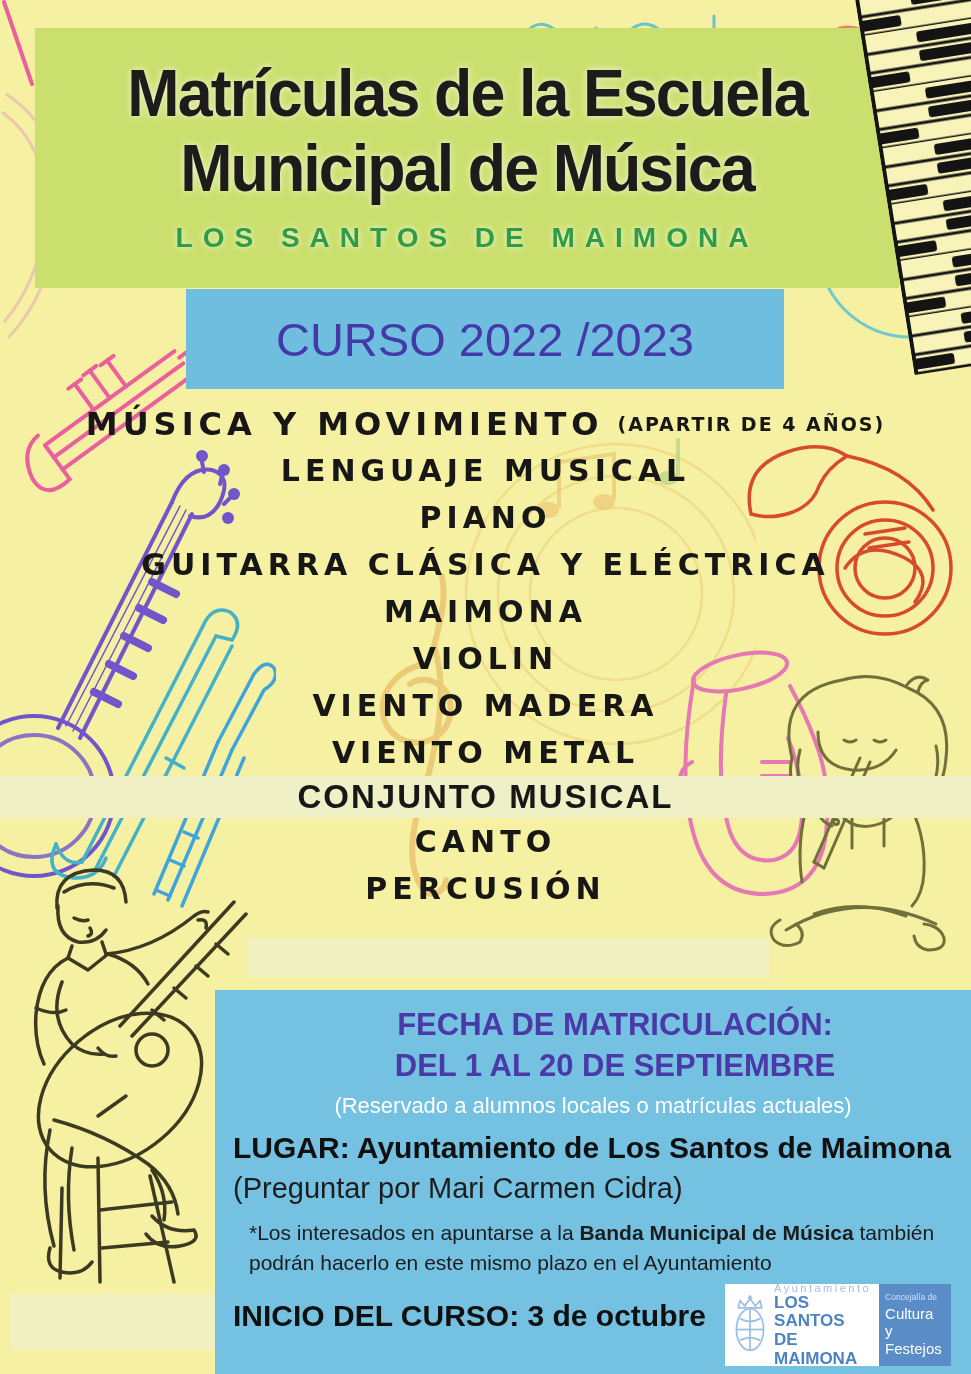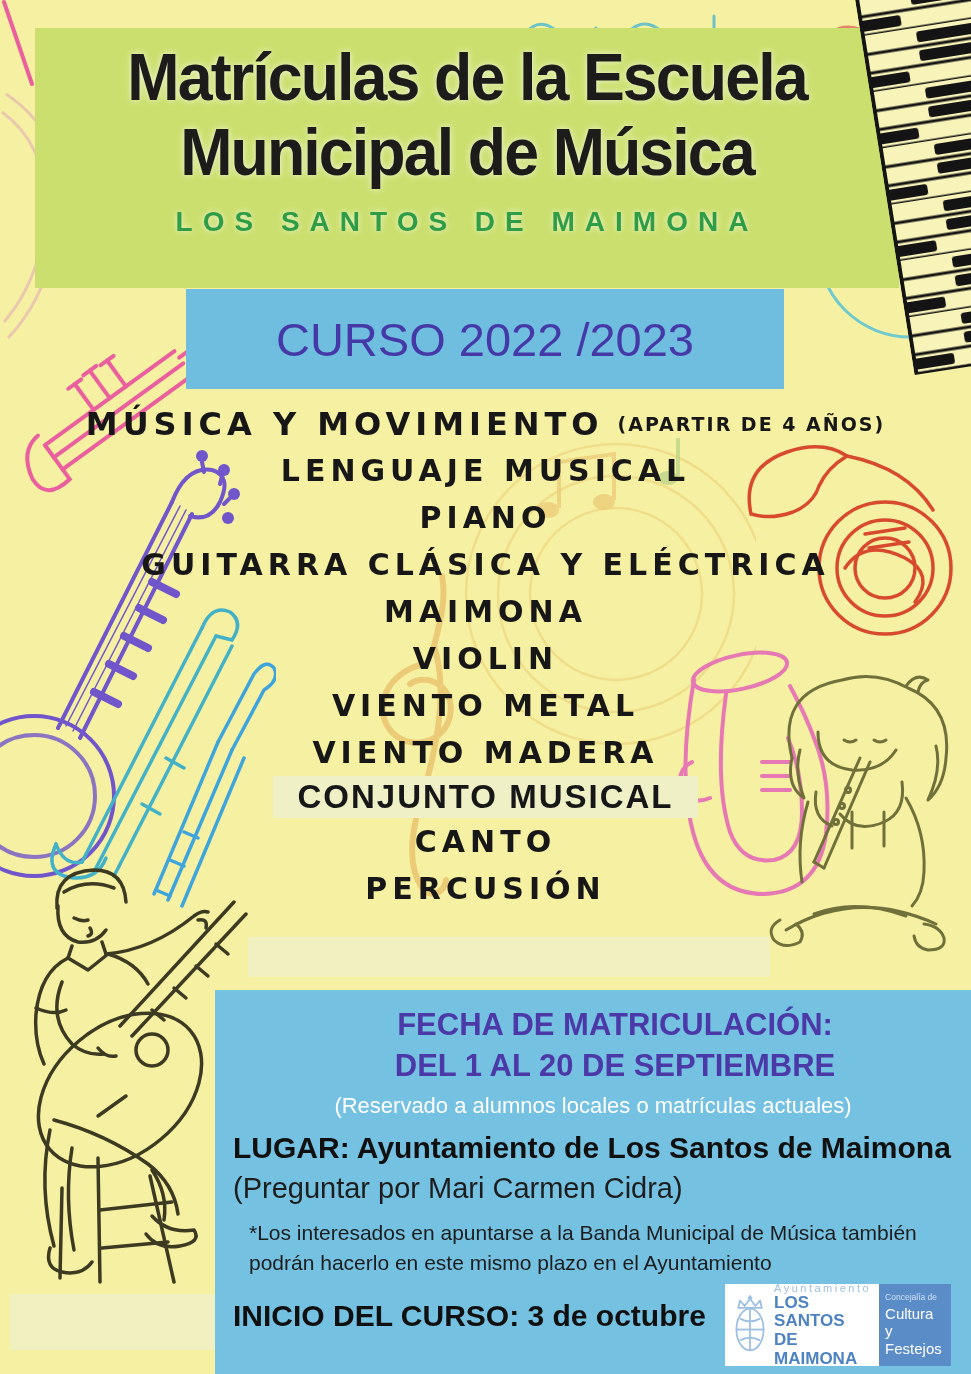--- a/index.html
+++ b/index.html
@@ -11,37 +11,37 @@
   #poster * { box-sizing:border-box; }
   .abs { position:absolute; }
 
   
   .green-banner { left:35px; top:28px; width:864px; height:260px; background:var(--banner_green,#cbdf6e); }
   .title-line {
     text-align:center; color:var(--ink,#1d1c1a); font-weight:bold;
     font-size:66px; line-height:75px; letter-spacing:-2px;
     transform:scaleX(.95); text-shadow:0 0 8px rgba(255,255,255,.75);
   }
-  .title-wrap { padding-top:12px; }
+  .title-wrap { padding-top:28px; }
   .town {
     text-align:center; margin-top:16px; font-size:28px; font-weight:bold;
     letter-spacing:10px; color:var(--town_green,#2f9c47);
     text-shadow:0 0 6px rgba(255,255,255,.7);
   }
 
   
   .curso-banner {
     left:186px; top:289px; width:598px; height:100px;
     background:var(--banner_blue,#6fbedf);
     display:flex; align-items:center; justify-content:center;
     font-size:47px; font-weight:normal; color:var(--indigo,#4539a8); letter-spacing:0px;
   }
 
   
-  .courses { left:0; top:400px; width:971px; display:flex; flex-direction:column; align-items:center; }
+  .courses { left:0; top:400px; width:971px; display:flex; flex-direction:column; }
   .course {
     height:47px; display:flex; align-items:center; justify-content:center;
     font-family:"DejaVu Sans", sans-serif; font-weight:bold; font-size:30px;
     letter-spacing:5px; color:#171717; white-space:nowrap;
   }
   .course .note { font-size:19px; letter-spacing:2px; margin-left:14px; }
   .course.row-musica { font-size:32px; }
   .course.conjunto {
     font-family:Liberation Sans, sans-serif; font-size:33px; letter-spacing:2px;
     background:var(--pale,#eff0c6); padding:2px 24px; height:auto;
@@ -51,21 +51,21 @@
   .strip-under-list { left:248px; top:937px; width:522px; height:40px; opacity:.85; }
   .strip-bottom-left { left:10px; top:1294px; width:205px; height:56px; opacity:.85; }
 
   
   .blue-panel { left:215px; top:990px; width:756px; height:384px; background:var(--panel_blue,#74c1e2); padding-top:14px; }
   .fecha { text-align:center; color:var(--purple,#4b39a7); font-weight:bold; font-size:31px; line-height:41px;padding-left:44px; }
   .reservado { text-align:center; color:#ffffff; font-weight:normal; font-size:22px; margin-top:7px; }
   .lugar { margin:12px 0 0 18px; font-size:30px; font-weight:bold; color:#101010; }
   .preguntar { margin:7px 0 0 18px; font-size:29px; color:#1d1d1d; }
   .band-note { margin:13px 0 0 34px; width:690px; font-size:21px; line-height:1.45; color:#1c1c1c; }
-  .band-note b { font-weight:normal;text-align:center; }
+  .band-note b { font-weight:bold;text-align:center; }
   .inicio { margin:20px 0 12px 18px; font-size:30px; font-weight:bold; color:#101010; }
 
   
   .logo { position:absolute; right:20px; bottom:8px; width:226px; height:82px; display:flex; }
   .logo-white { background:#ffffff; flex:1; display:flex; align-items:center; padding:5px 4px 5px 6px; gap:5px; }
   .logo-town { line-height:1.1; }
   .logo-ayto { color:var(--logo_light,#9dc0e2); font-size:11px; letter-spacing:2.5px; }
   .logo-name { color:var(--logo_blue,#4d82c3); font-size:17px; font-weight:bold; }
   .logo-blue { background:var(--logo_box_blue,#5a8cc8); width:78px; color:#fff; padding:8px 6px; }
   .logo-dept-small { font-size:8.5px; color:#cfe0f4; margin-bottom:3px; }
@@ -283,24 +283,24 @@
     <div class="course">
         <span>GUITARRA CLÁSICA Y ELÉCTRICA</span>
       </div>
     <div class="course">
         <span>MAIMONA</span>
       </div>
     <div class="course">
         <span>VIOLIN</span>
       </div>
     <div class="course">
+        <span>VIENTO MADERA</span>
+      </div>
+    <div class="course">
         <span>VIENTO METAL</span>
-      </div>
-    <div class="course">
-        <span>VIENTO MADERA</span>
       </div>
     <div class="course conjunto">
         <span>CONJUNTO MUSICAL</span>
       </div>
     <div class="course">
         <span>CANTO</span>
       </div>
     <div class="course">
         <span>PERCUSIÓN</span>
       </div>

